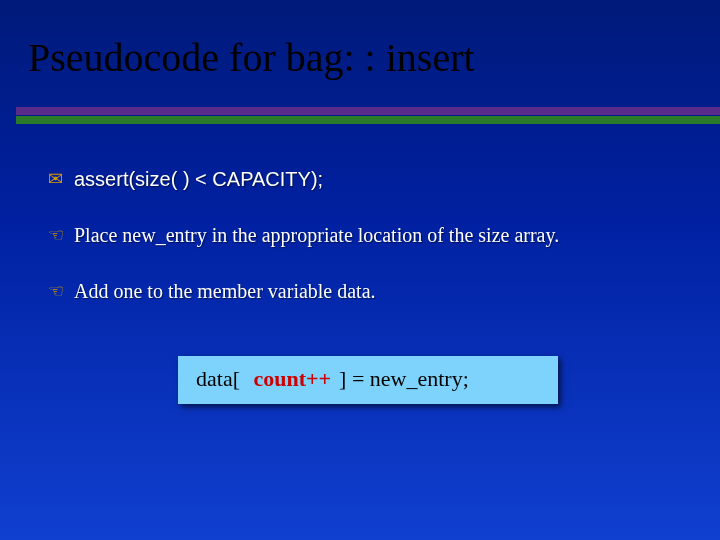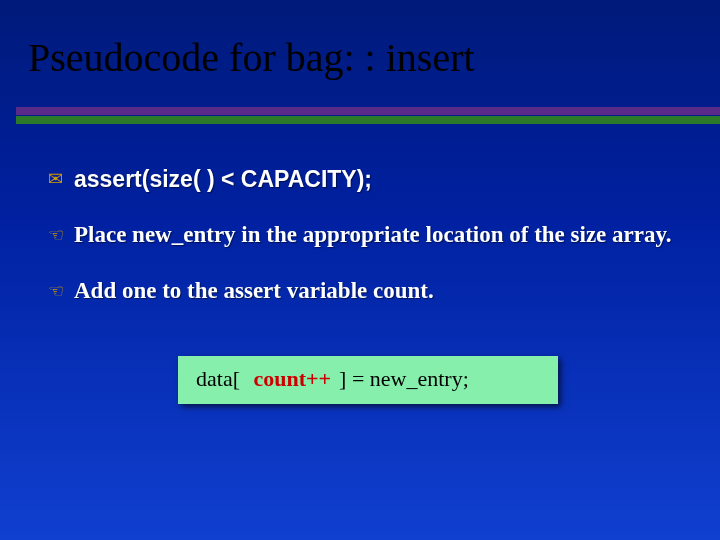--- a/index.html
+++ b/index.html
@@ -24,32 +24,31 @@
   .item { display: flex; align-items: flex-start; margin-bottom: 6px; }
   .bullet {
     width: 26px; flex: 0 0 26px;
     font-family: "Segoe UI Symbol", "Arial Unicode MS", sans-serif;
     font-size: 18px; line-height: 34px;
     text-align: left;
   }
   .bullet.mail  { color: #d49b00; }
   .bullet.hand  { color: #d49b00; }
   .item-text {
-    font-size: 23px; line-height: 34px;
+    font-size: 20px; line-height: 34px;
     text-shadow: 1px 1px 1px rgba(0,0,0,.5);
-    font-weight: bold;
   }
   .mono-inline {
     font-family: "Arial", "Helvetica", sans-serif;
     letter-spacing: 0px;
   }
   .code-box {
     margin: 40px auto 0 auto;
     width: 380px;
-    background: #86efac;
+    background: #7dd3fc;
     color: #000;
     padding: 10px 14px 12px 14px;
     box-shadow: 3px 3px 6px rgba(0,0,0,.6);
     font-size: 22px;
     white-space: nowrap;
   }
   .code-box .red   { color: #cc0000; font-weight: 700; }
   .code-box .plain { color: #000; }
 </style>
 </head>
@@ -73,21 +72,21 @@
       <span class="item-text mono-inline">assert(size( ) &lt; CAPACITY);</span>
     </div>
 
     <div class="item">
       <span class="bullet hand">☜</span>
       <span class="item-text">Place new_entry in the appropriate location of the size array.</span>
     </div>
 
     <div class="item">
       <span class="bullet hand">☜</span>
-      <span class="item-text">Add one to the assert variable count.</span>
+      <span class="item-text">Add one to the member variable data.</span>
     </div>
 
     <div class="code-box">
       <span class="plain">data[ </span><span class="red">count++</span><span class="plain">]  = new_entry;</span>
     </div>
 
   </div>
 
 </div>
 

